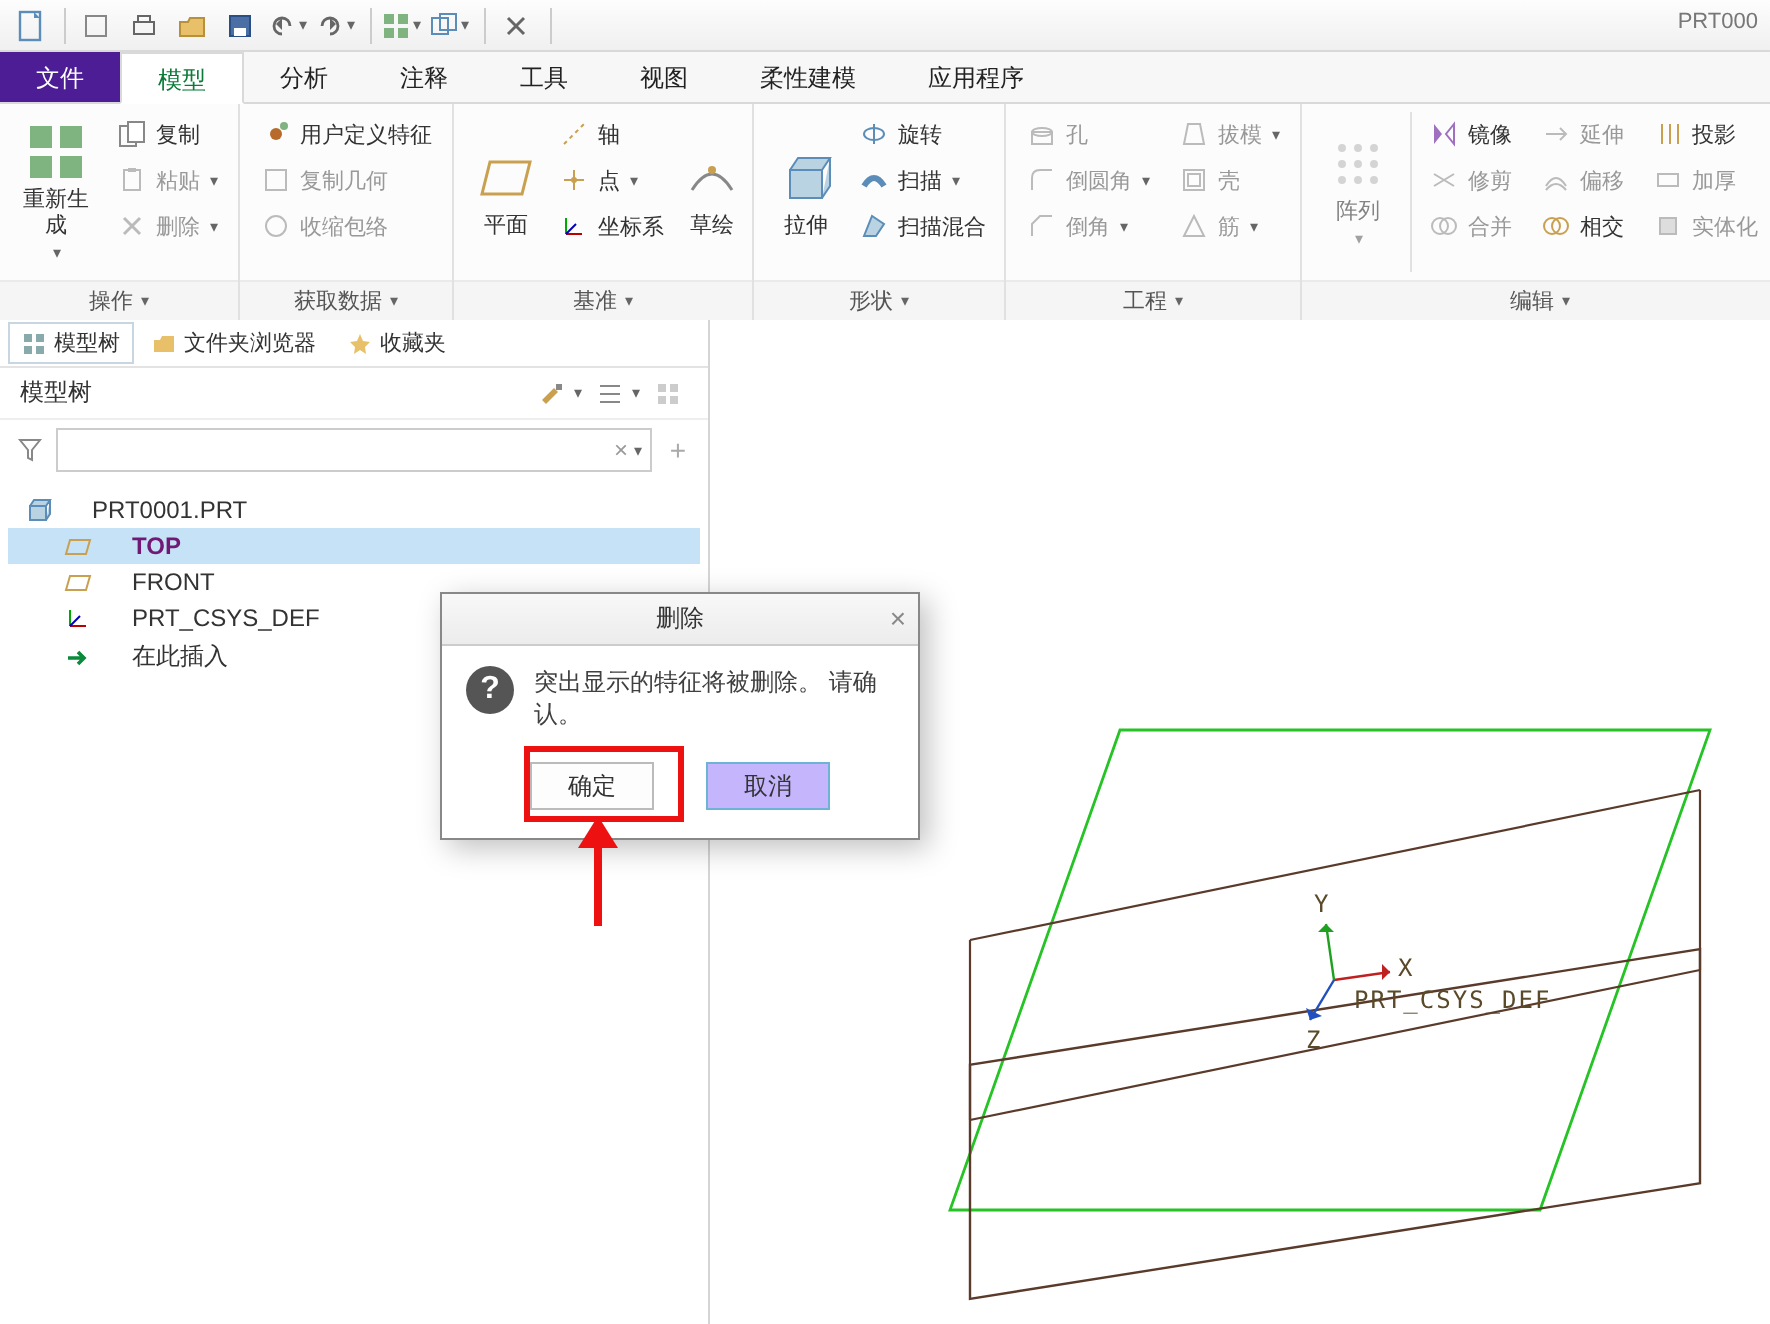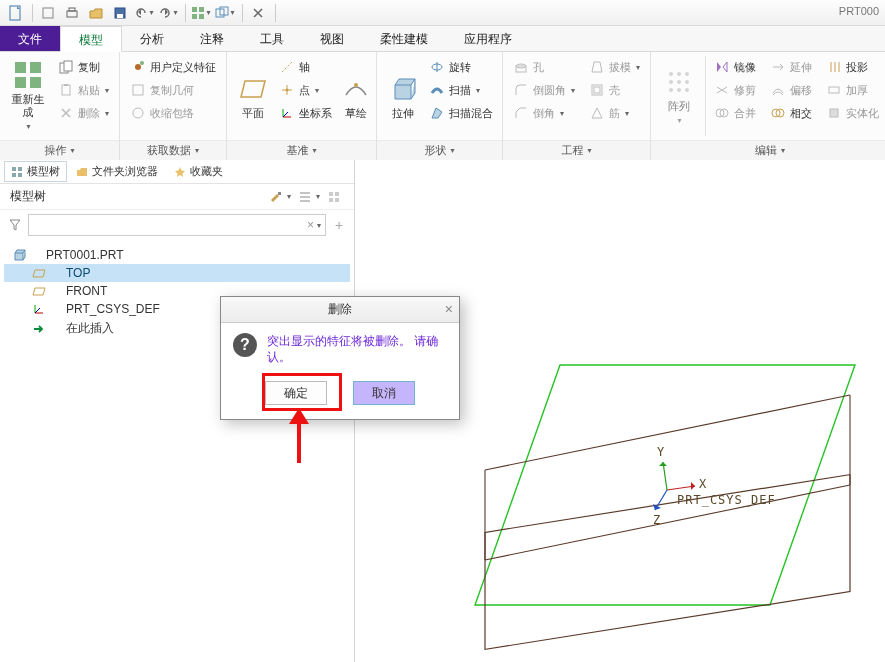--- a/index.html
+++ b/index.html
@@ -36,30 +36,30 @@
     .panel-header .title { flex: 1; font-size: 12px; }
     .panel-header .tool { width: 20px; height: 20px; display: inline-flex; align-items: center; justify-content: center; margin-left: 4px; cursor: pointer; color: #777; }
     .search-row { height: 30px; display: flex; align-items: center; padding: 3px 6px; gap: 4px; }
     .search-row .filter { width: 18px; height: 18px; display: inline-flex; align-items: center; justify-content: center; color: #888; cursor: pointer; }
     .search-box { flex: 1; border: 1px solid #ccc; height: 22px; display: flex; align-items: center; padding: 0 4px; }
     .search-box .x { color: #999; cursor: pointer; font-size: 12px; padding: 0 2px; }
     .search-box input { border: none; outline: none; flex: 1; font-size: 11px; }
     .tree { flex: 1; padding: 6px 4px; }
     .tree-node { display: flex; align-items: center; gap: 20px; padding: 2px 8px; font-size: 12px; cursor: pointer; }
     .tree-node.indent { padding-left: 28px; }
-    .tree-node.sel { background: #c6e2f7; color: #0c4a6e; }
+    .tree-node.sel { background: #c6e2f7; color: #701a75; font-weight: bold; }
     .node-ic { width: 14px; height: 14px; display: inline-flex; }
     .right { flex: 1; position: relative; background: #fff; }
     .canvas { position: absolute; inset: 0; }
     .dialog { position: absolute; left: 220px; top: 296px; width: 240px; background: #fff; border: 1px solid #888; box-shadow: 4px 4px 14px rgba(0,0,0,0.25); }
     .dlg-title { height: 26px; background: linear-gradient(#f8f8f8,#ececec); border-bottom: 1px solid #ccc; display: flex; align-items: center; justify-content: center; position: relative; font-size: 12px; }
     .dlg-close { position: absolute; right: 6px; top: 4px; color: #888; cursor: pointer; font-size: 14px; }
     .dlg-body { padding: 10px 12px; display: flex; gap: 10px; align-items: flex-start; }
     .dlg-q { width: 24px; height: 24px; border-radius: 50%; background: #555; color: #fff; font-weight: bold; display: flex; align-items: center; justify-content: center; font-size: 16px; flex-shrink: 0; }
-    .dlg-text { font-size: 12px; color: #6d28d9; line-height: 16px; }
+    .dlg-text { font-size: 12px; color: #404040; line-height: 16px; }
     .dlg-btns { display: flex; justify-content: center; gap: 26px; padding: 6px 0 14px; }
     .dlg-btn { min-width: 62px; height: 24px; border: 1px solid; display: inline-flex; align-items: center; justify-content: center; font-size: 12px; cursor: pointer; }
     .btn-ok { background: #fdfdfd; border-color: #bbb; }
     .btn-cancel { background: #c4b5fd; border-color: #6eb3d6; }
     .highlight-rect { position: absolute; border: 3px solid #e11; pointer-events: none; }
     .arrow-svg { position: absolute; pointer-events: none; }
     .axis-label { font-family: monospace; font-size: 12px; fill: #5a4a2a; }
   </style>
 </head>
 <body>

